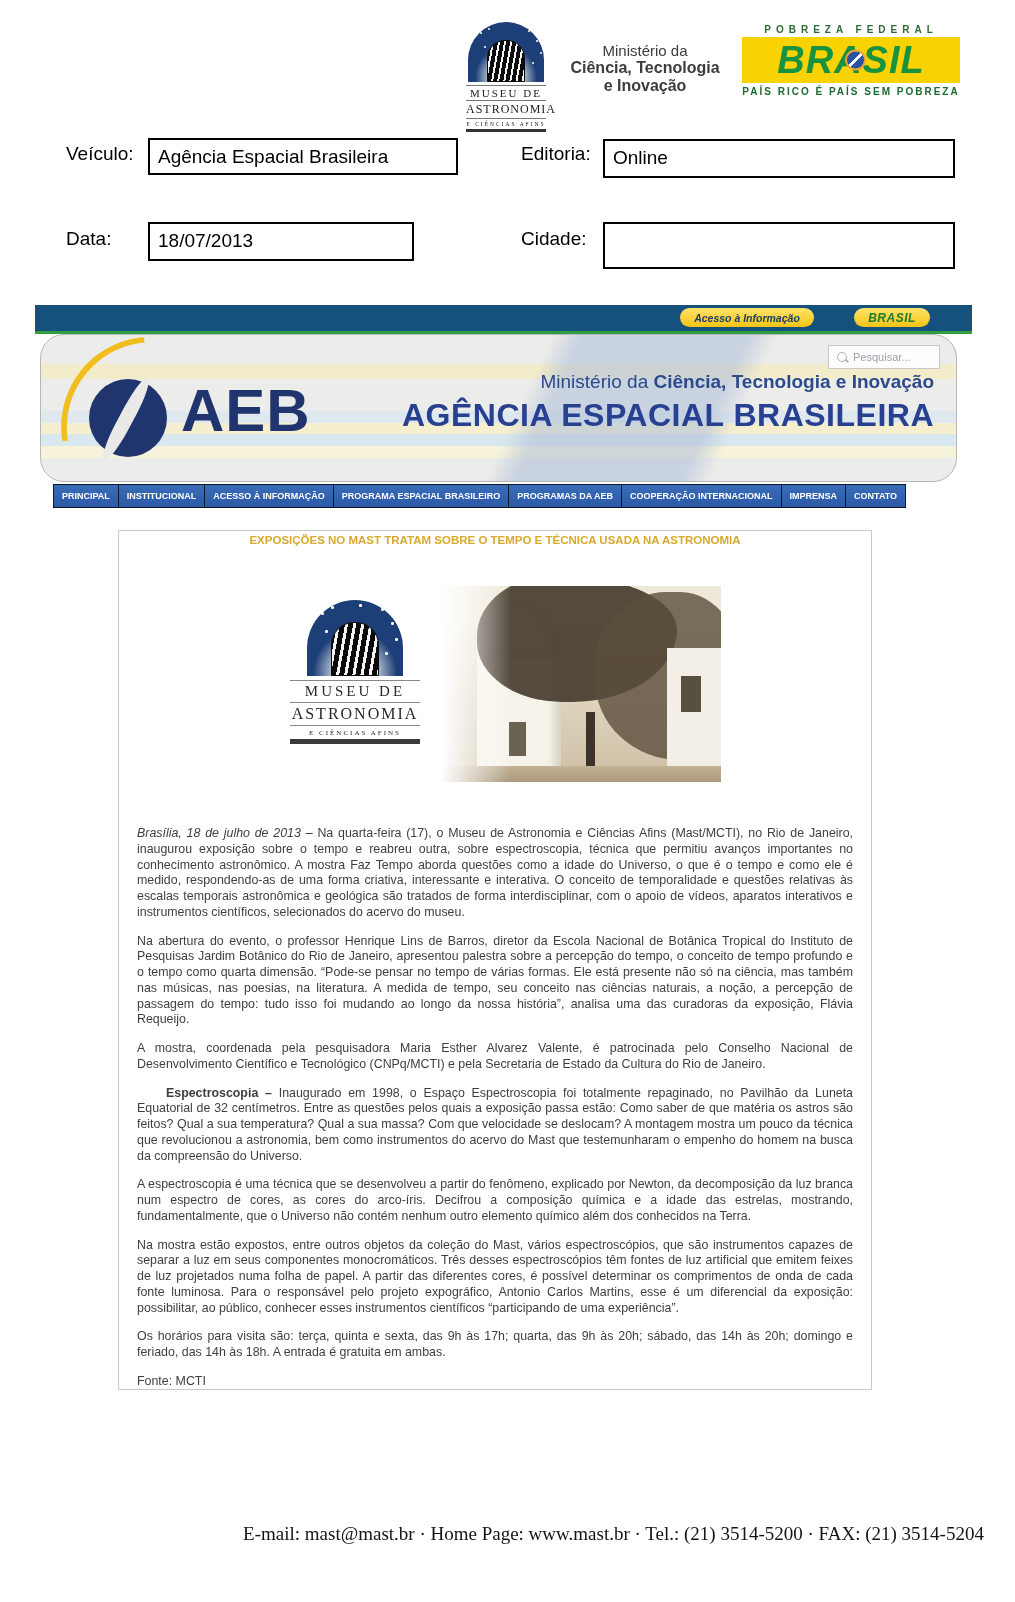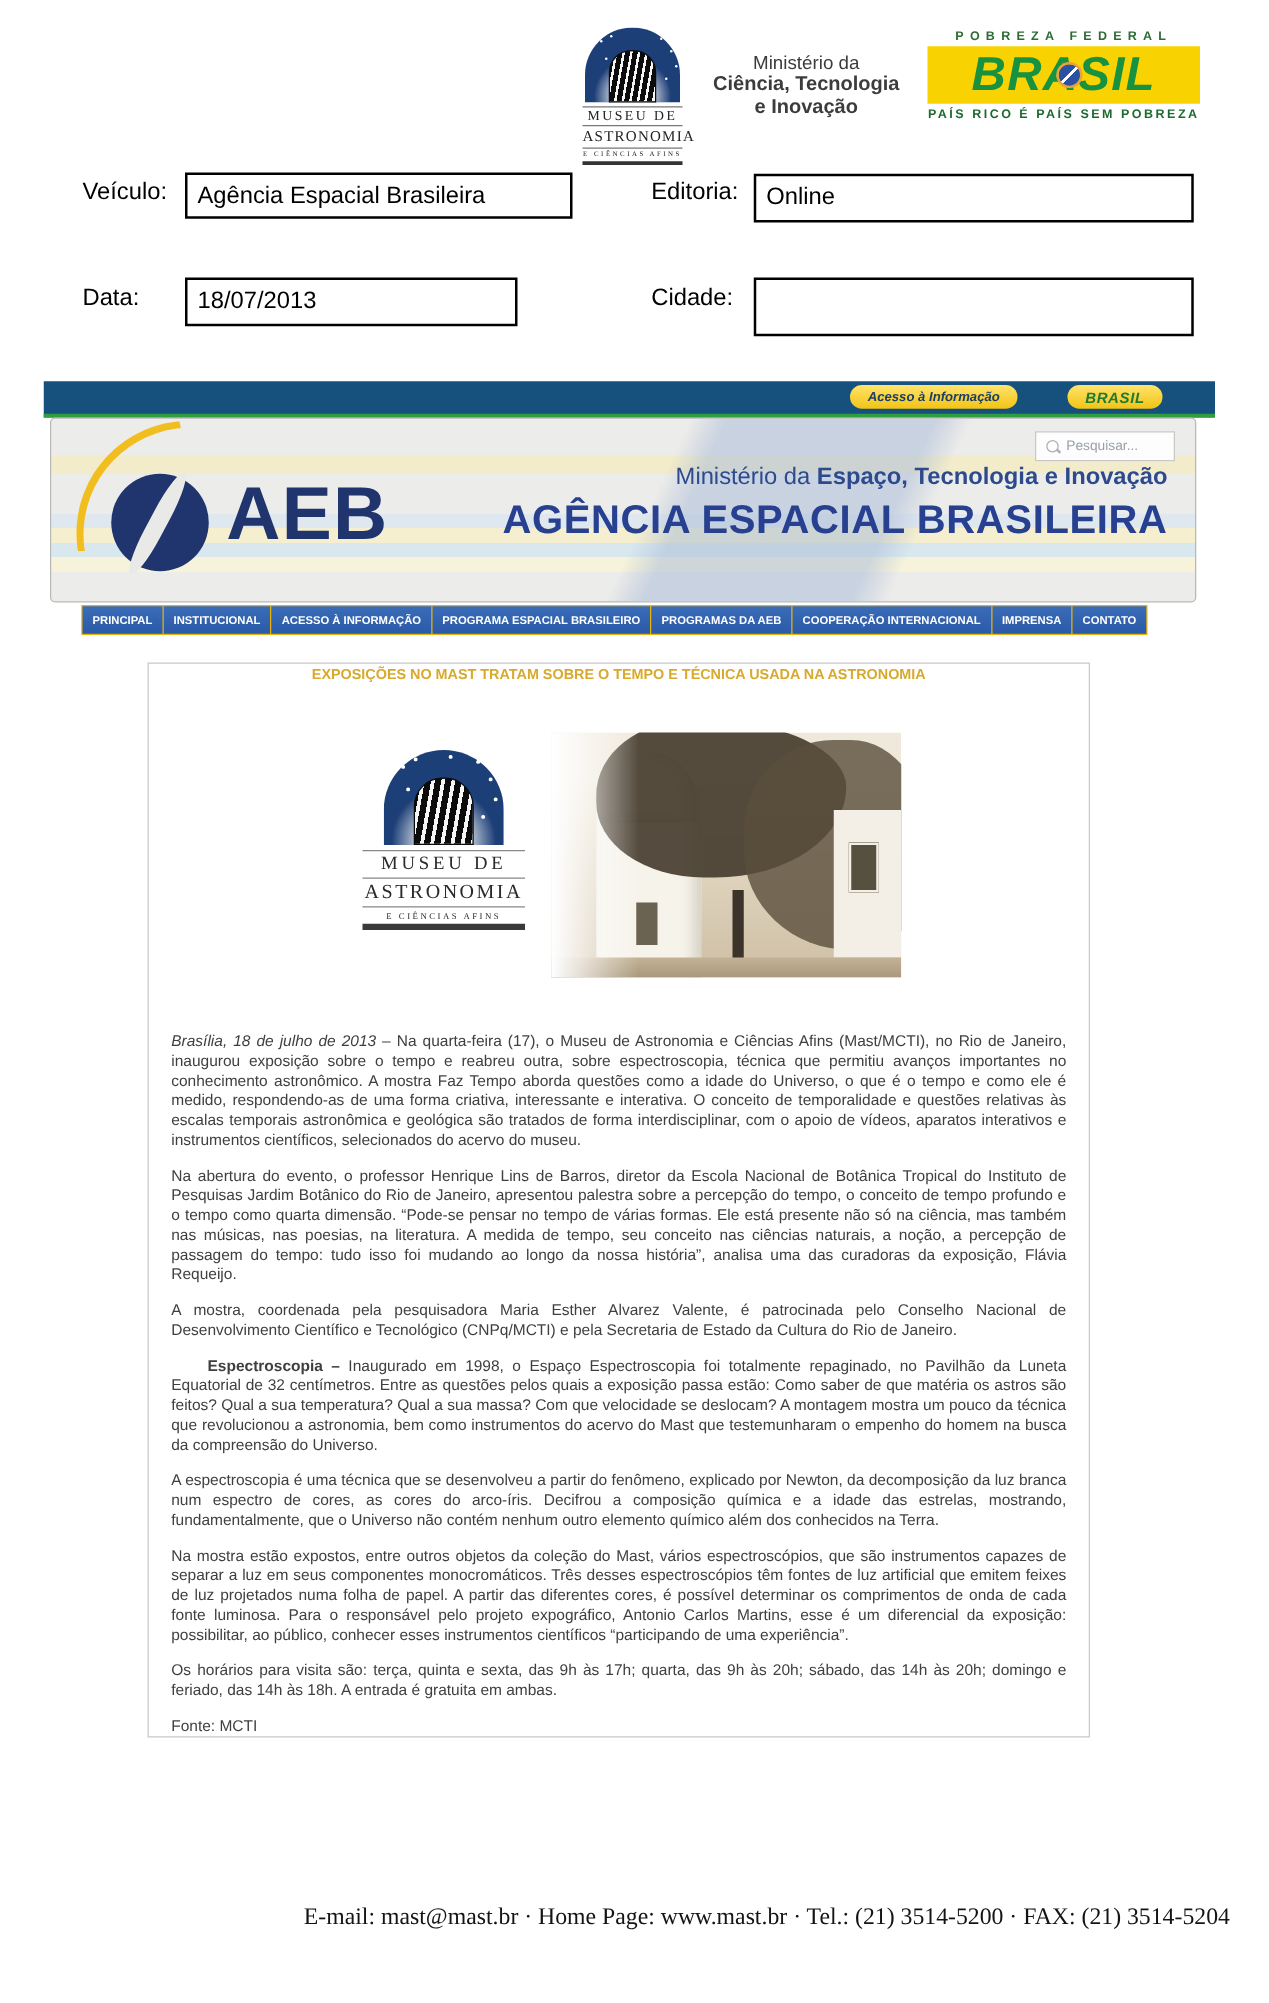--- a/index.html
+++ b/index.html
@@ -47,41 +47,41 @@
   .pill{position:absolute;top:3px;height:19px;border-radius:10px;background:linear-gradient(#ffe36b,#f3c415);
         display:flex;align-items:center;justify-content:center;font-weight:bold;font-style:italic;}
   .pill.acesso{right:158px;width:134px;font-size:10.5px;color:#1a3e66;}
   .pill.acesso::before{content:"";position:absolute;left:-8px;top:2px;width:14px;height:15px;background:#2f9e41;
         transform:skewX(-18deg);border-radius:3px;z-index:-1;}
   .pill.brasil{right:42px;width:76px;font-size:12px;color:#1f7a33;letter-spacing:.5px;}
   .pill.brasil::before{content:"";position:absolute;left:-8px;top:2px;width:14px;height:15px;background:#2f9e41;
         transform:skewX(-18deg);border-radius:3px;z-index:-1;}
 
   .banner{position:absolute;left:40px;top:334px;width:915px;height:146px;border:1px solid #b7b7b7;
-        border-radius:4px;overflow:hidden;
+        border-radius:24px;overflow:hidden;
         background:
           linear-gradient(115deg,rgba(255,255,255,0) 52%,rgba(173,190,216,.55) 55%,rgba(173,190,216,.55) 72%,rgba(255,255,255,0) 75%),
           linear-gradient(to bottom,#ececea 0 20%,#f3ecca 20% 30%,#ececea 30% 52%,#dfe7ef 52% 60%,#f5efcf 60% 68%,#d9e8ee 68% 76%,#f7f3da 76% 84%,#ececea 84% 100%);}
   .search{position:absolute;right:16px;top:10px;width:112px;height:24px;background:#fdfdfd;border:1px solid #c8c8c8;
         display:flex;align-items:center;gap:6px;padding:0 8px;box-sizing:border-box;color:#9aa0a8;font-size:11px;}
   .mag{width:8px;height:8px;border:1.5px solid #aab0b8;border-radius:50%;position:relative;flex:0 0 auto;}
   .mag::after{content:"";position:absolute;left:7px;top:7px;width:4px;height:1.5px;background:#aab0b8;transform:rotate(45deg);}
   .aeb-logo{position:absolute;left:48px;top:36px;width:260px;height:92px;}
   .aeb-sphere{position:absolute;left:0;top:8px;width:78px;height:78px;border-radius:50%;background:#20356e;}
   .aeb-sphere::after{content:"";position:absolute;left:30px;top:-6px;width:14px;height:92px;background:#e9e9e7;
         transform:rotate(28deg);border-radius:50%/40%;}
   .aeb-swoosh{position:absolute;left:-28px;top:-34px;width:170px;height:170px;border:5px solid transparent;
         border-left:6px solid #f2bd1e;border-radius:50%;transform:rotate(38deg);}
   .aeb-word{position:absolute;left:92px;top:10px;font-size:60px;font-weight:800;color:#20356e;letter-spacing:1px;line-height:1;}
   .site-titles{position:absolute;right:22px;top:36px;text-align:right;}
   .site-min{font-size:19px;color:#2c4a8c;}
   .site-min b{font-weight:bold;}
   .site-name{font-size:32px;font-weight:bold;color:#27408f;letter-spacing:.5px;margin-top:4px;}
 
-  .nav{position:absolute;left:65px;top:484px;display:flex;background:#eab308;padding:1px;gap:1px;}
+  .nav{position:absolute;left:53px;top:484px;display:flex;background:#0f172a;padding:1px;gap:1px;}
   .nav-btn{background:linear-gradient(#3a6cb8,#2b5aa7);color:#fff;font-size:9px;font-weight:bold;
         padding:6px 8px;white-space:nowrap;cursor:pointer;}
 
   
   .article{position:absolute;left:118px;top:530px;width:754px;height:860px;border:1px solid #c9c9c9;
         box-sizing:border-box;background:#fff;}
   .headline{margin-top:3px;text-align:center;color:#d8a92c;font-weight:bold;font-size:11.5px;}
   .figure{position:relative;width:452px;height:196px;margin:40px auto 0;display:flex;overflow:hidden;background:#fff;}
   .fig-logo{width:172px;flex:0 0 auto;background:#fff;text-align:center;padding-top:14px;z-index:2;}
   .fig-dome{position:relative;width:96px;height:76px;margin:0 auto;
@@ -180,21 +180,21 @@
       <div class="search">
         <span class="mag"></span>
         <span>Pesquisar...</span>
       </div>
       <div class="aeb-logo">
         <div class="aeb-sphere"></div>
         <div class="aeb-swoosh"></div>
         <div class="aeb-word">AEB</div>
       </div>
       <div class="site-titles">
-        <div class="site-min"><span>Ministério da </span><b>Espaço, Tecnologia e Inovação</b></div>
+        <div class="site-min"><span>Ministério da </span><b>Ciência, Tecnologia e Inovação</b></div>
         <div class="site-name">AGÊNCIA ESPACIAL BRASILEIRA</div>
       </div>
     </div>
 
     <nav class="nav">
       <span class="nav-btn">PRINCIPAL</span>
       <span class="nav-btn">INSTITUCIONAL</span>
       <span class="nav-btn">ACESSO À INFORMAÇÃO</span>
       <span class="nav-btn">PROGRAMA ESPACIAL BRASILEIRO</span>
       <span class="nav-btn">PROGRAMAS DA AEB</span>

